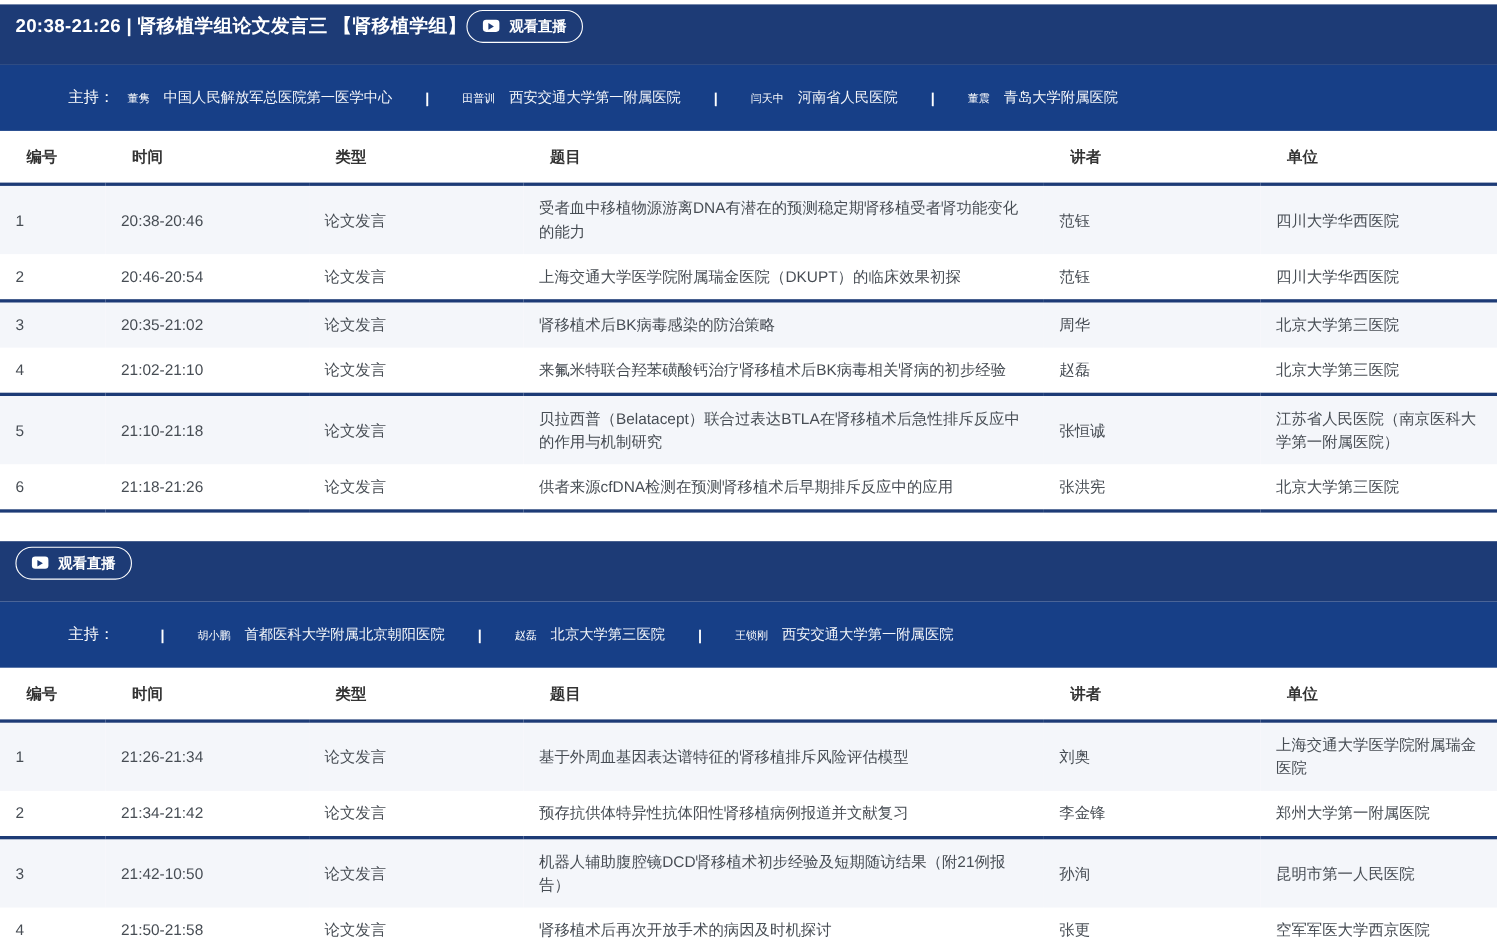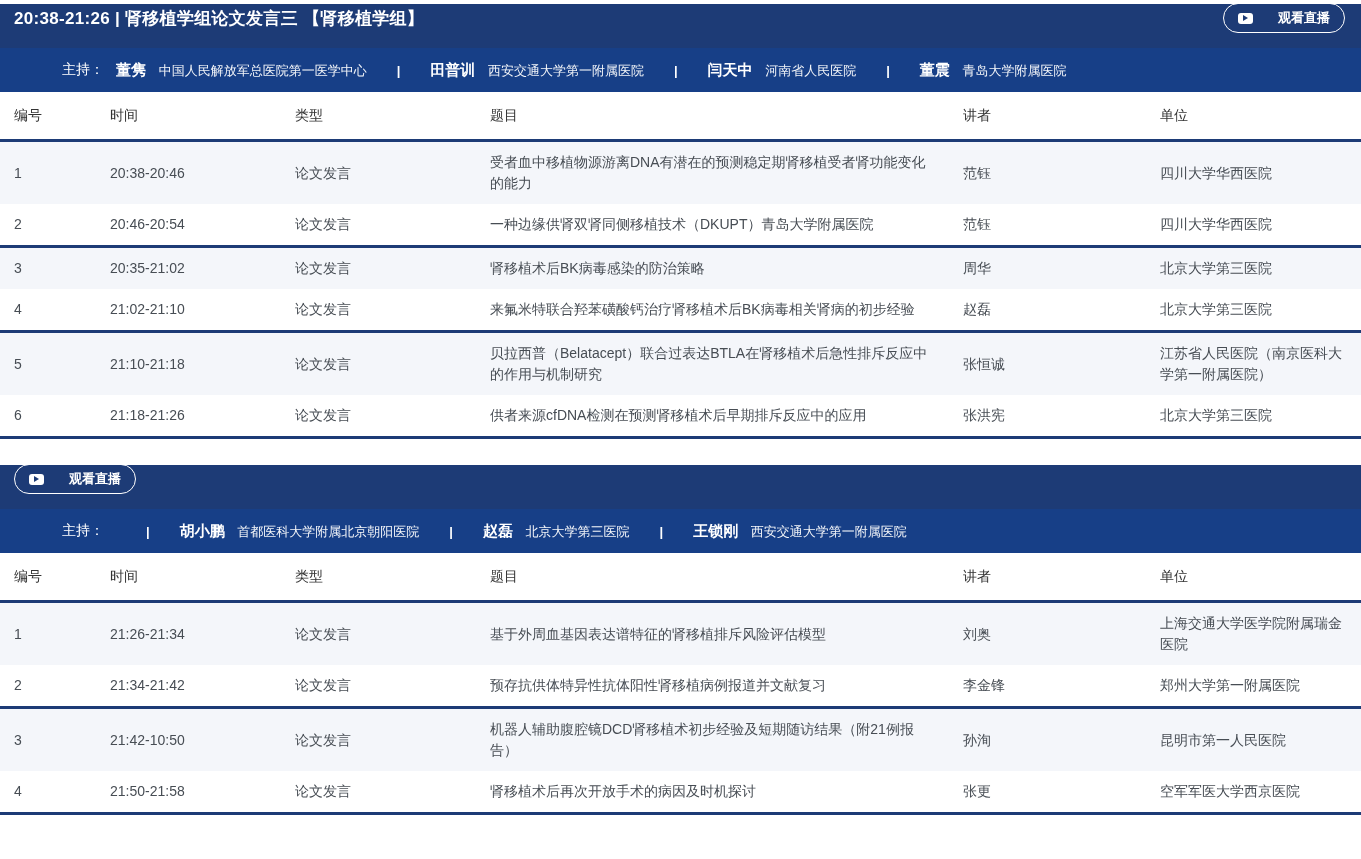--- a/index.html
+++ b/index.html
@@ -2,55 +2,55 @@
 <html style="--navy: #1d3b76; --navy2: #173f87; --rowAlt: #f4f6fa;"><head>
 <meta charset="utf-8">
 <style>
   html,body { margin:0; padding:0; background:#fff; }
   body { font-family:"Liberation Sans","DejaVu Sans",sans-serif; }
   .page { width:1361px; height:859px; background:#fff; overflow:hidden; padding-top:4px; box-sizing:border-box; }
 
   .section + .section { margin-top:26px; }
 
   .title-bar {
-    height:44px; background:var(--navy,#1d3b76);
-    display:flex; align-items:center; justify-content:space-between;
+    height:55px; background:var(--navy,#1d3b76);
+    display:flex; align-items:center; 
     padding:0 16px 16px 14px; box-sizing:border-box;
   }
   .title { color:#fff; font-weight:bold; font-size:17px; letter-spacing:.3px; }
 
   .live-btn {
-    display:flex; align-items:center; gap:25px;
+    display:flex; align-items:center; gap:9px;
     background:transparent; border:1.5px solid #fff; border-radius:16px;
     color:#fff; font-size:13px; font-weight:bold; padding:5px 14px; cursor:pointer;
     font-family:inherit;
   }
   .play-icon { width:15px; height:11px; background:#fff; border-radius:3px; position:relative; display:inline-block; }
   .play-icon::after {
     content:""; position:absolute; left:5px; top:2.5px;
     border-left:5px solid var(--navy,#1d3b76);
     border-top:3px solid transparent; border-bottom:3px solid transparent;
   }
 
   .hosts-bar {
-    height:44px; background:var(--navy2,#173f87);
+    height:60px; background:var(--navy2,#173f87);
     display:flex; align-items:center; padding-left:62px; box-sizing:border-box;
     color:#fff; font-size:13px; white-space:nowrap;
   }
   .host-label { font-size:14px; margin-right:12px; }
-  .host-name { font-weight:bold; font-size:15px; margin-right:9px; }
+  .host-name { font-weight:normal; font-size:10px; margin-right:9px; }
   .host-org { font-size:13px; color:rgba(255,255,255,.95);text-align:right; }
   .host-sep { margin:0 30px; font-weight:bold; color:#fff; }
 
   table { width:100%; border-collapse:collapse; table-layout:fixed; font-size:14px; color:#474d54; }
   col.c-no { width:96px; } col.c-time { width:185px; } col.c-type { width:195px; }
   col.c-title { width:473px; } col.c-speaker { width:197px; }
   thead th {
-    text-align:left; font-weight:normal; color:#333;
-    padding:15px 10px 14px 14px; border-bottom:3px solid var(--navy,#1d3b76); font-size:14px;
+    text-align:left; font-weight:bold; color:#333;
+    padding:15px 10px 14px 24px; border-bottom:3px solid var(--navy,#1d3b76); font-size:14px;
   }
   tbody td { padding:10px 10px 10px 14px; line-height:21px; vertical-align:middle; }
   tr.alt { background:var(--rowAlt,#f4f6fa); }
   tr.thick td { border-bottom:3px solid var(--navy,#1d3b76); }
 </style>
 </head>
 <body>
 
 <div class="page">
 
@@ -111,21 +111,21 @@
           <td>20:38-20:46</td>
           <td>论文发言</td>
           <td>受者血中移植物源游离DNA有潜在的预测稳定期肾移植受者肾功能变化的能力</td>
           <td>范钰</td>
           <td>四川大学华西医院</td>
         </tr>
         <tr class="thick">
           <td>2</td>
           <td>20:46-20:54</td>
           <td>论文发言</td>
-          <td>一种边缘供肾双肾同侧移植技术（DKUPT）青岛大学附属医院</td>
+          <td>上海交通大学医学院附属瑞金医院（DKUPT）的临床效果初探</td>
           <td>范钰</td>
           <td>四川大学华西医院</td>
         </tr>
         <tr class="alt">
           <td>3</td>
           <td>20:35-21:02</td>
           <td>论文发言</td>
           <td>肾移植术后BK病毒感染的防治策略</td>
           <td>周华</td>
           <td>北京大学第三医院</td>

